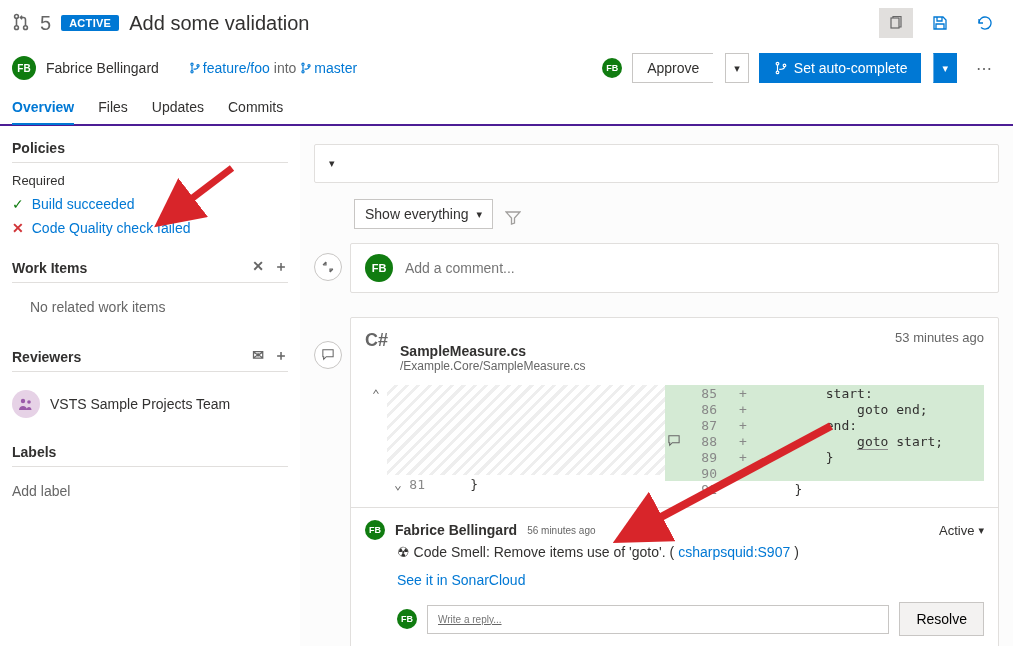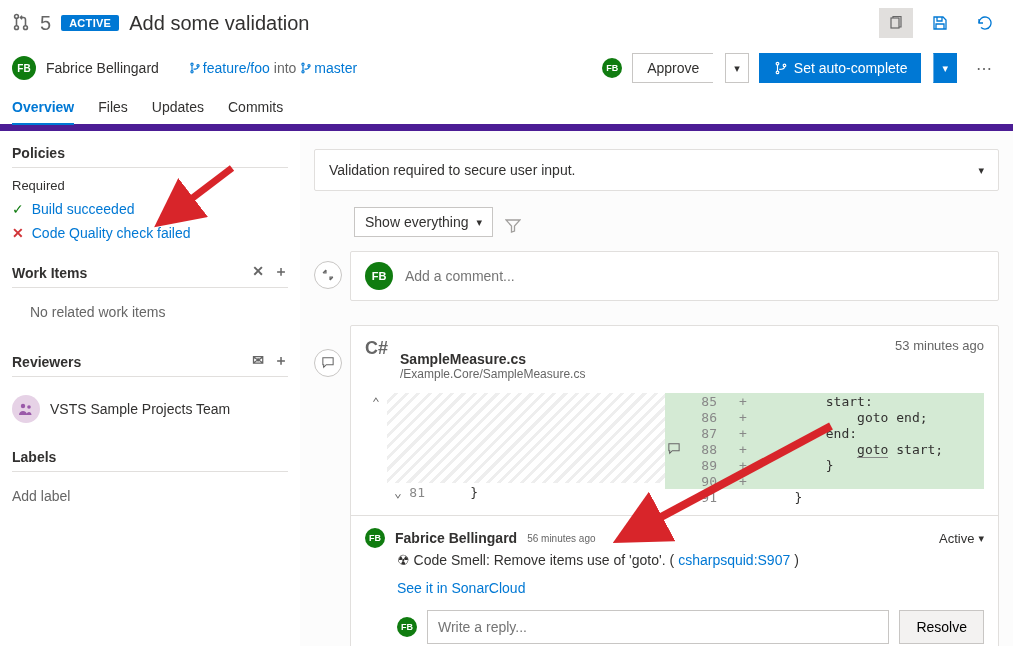--- a/index.html
+++ b/index.html
@@ -21,21 +21,21 @@
 .branch { color: #0078d4; cursor: pointer; display: flex; align-items: center; gap: 2px; }
 .into { color: #666; }
 .sub-spacer { flex: 1; }
 .btn-group { display: flex; gap: 12px; }
 .btn { background: #fff; border: 1px solid #c8c6c4; padding: 6px 14px; font-size: 14px; cursor: pointer; display: flex; align-items: center; gap: 6px; }
 .btn.split-l { border-right: none; }
 .btn.split-r { padding: 6px 8px; border-left: 1px solid #c8c6c4; }
 .btn.primary { background: #0078d4; color: #fff; border-color: #0078d4; }
 .btn.primary.split-r { border-left: 1px solid rgba(255,255,255,.4); }
 .more-btn { width: 34px; height: 30px; display: flex; align-items: center; justify-content: center; cursor: pointer; font-size: 16px; color: #666; }
-.tabs { display: flex; padding: 0 12px; border-bottom: 7px solid #4c1d95; gap: 24px; }
+.tabs { display: flex; padding: 0 12px; border-bottom: 2px solid #4c1d95; gap: 24px; }
 .tab { padding: 8px 0; cursor: pointer; color: #323130; }
 .tab.active { color: #0078d4; font-weight: 600; border-bottom: 2px solid #0078d4; margin-bottom: -1px; }
 .content { display: flex; height: calc(100% - 120px); }
 .sidebar { width: 300px; padding: 14px 12px; }
 .sec-title { font-weight: 600; font-size: 14px; margin-bottom: 10px; border-bottom: 1px solid #e1dfdd; padding-bottom: 6px; }
 .sec-title.row { display: flex; justify-content: space-between; align-items: flex-end; }
 .sec-title-icons { display: flex; gap: 10px; color: #666; }
 .sec-sub { font-size: 13px; color: #323130; margin: 6px 0 4px; }
 .policy-item { display: flex; align-items: center; gap: 8px; padding: 4px 0; font-size: 14px; }
 .policy-link { color: #0078d4; cursor: pointer; }
@@ -80,21 +80,21 @@
 .disc-head { display: flex; align-items: center; gap: 10px; }
 .disc-name { font-weight: 600; }
 .disc-time { color: #666; font-size: 10px; }
 .disc-status { color: #323130; font-size: 13px; display: flex; align-items: center; gap: 4px; }
 .disc-body { padding-left: 32px; margin-top: 4px; }
 .issue-line { display: flex; align-items: center; gap: 4px; }
 .issue-icon { font-size: 14px; }
 .rule-link { color: #0078d4; cursor: pointer; }
 .sonar-link { color: #0078d4; cursor: pointer; display: inline-block; margin-top: 12px; }
 .reply-row { display: flex; gap: 10px; align-items: center; margin-top: 14px; }
-.reply-input { flex: 1; border: 1px solid #c8c6c4; padding: 8px 10px; font-size: 14px; color: #666; outline: none; }
+.reply-input { flex: 1; border: 1px solid #c8c6c4; padding: 8px 10px; font-size: 10px; color: #666; outline: none; text-decoration: underline; }
 .resolve-btn { border: 1px solid #c8c6c4; background: #f3f2f1; padding: 8px 16px; cursor: pointer; font-size: 14px; }
 .arrow { position: absolute; pointer-events: none; }
 .arrow svg { overflow: visible; }
 .chevron { font-size: 11px; }
 </style>
 </head>
 <body>
 
 <div class="header">
   <span>
@@ -232,21 +232,20 @@
     </div>
 
     <div class="section">
       <div class="sec-title">Labels</div>
       <div class="label-add">Add label</div>
     </div>
   </div>
 
   <div class="main" style="position:relative">
     <div class="alert-box">
-      <span>Validation required to secure user input.</span>
       <span class="chevron">▾</span>
     </div>
 
     <div class="filter-row">
       <div class="dropdown">
         <span>Show everything</span>
         <span class="chevron">▾</span>
       </div>
       <span class="filter-icon">
         <svg width="16" height="16" viewBox="0 0 16 16" fill="none" stroke="#a19f9d" stroke-width="1.3">

